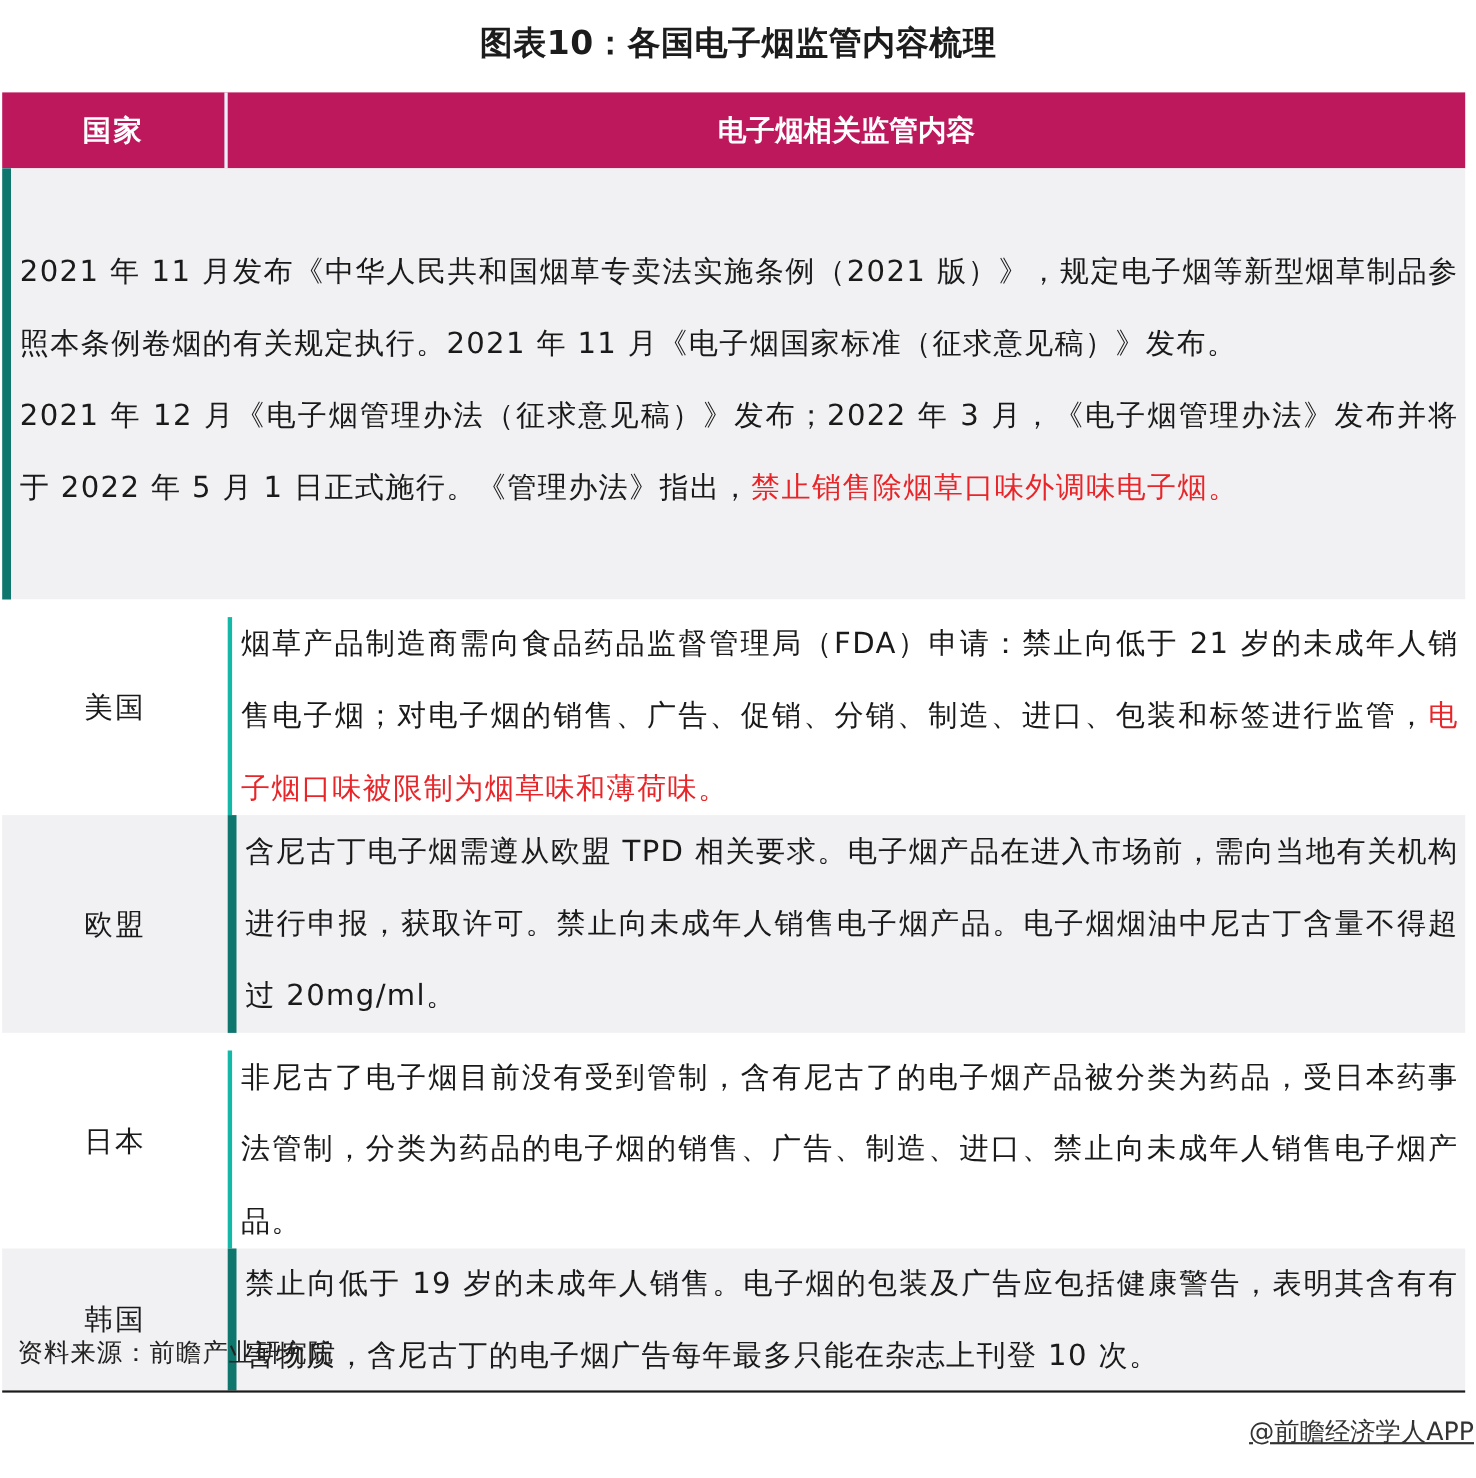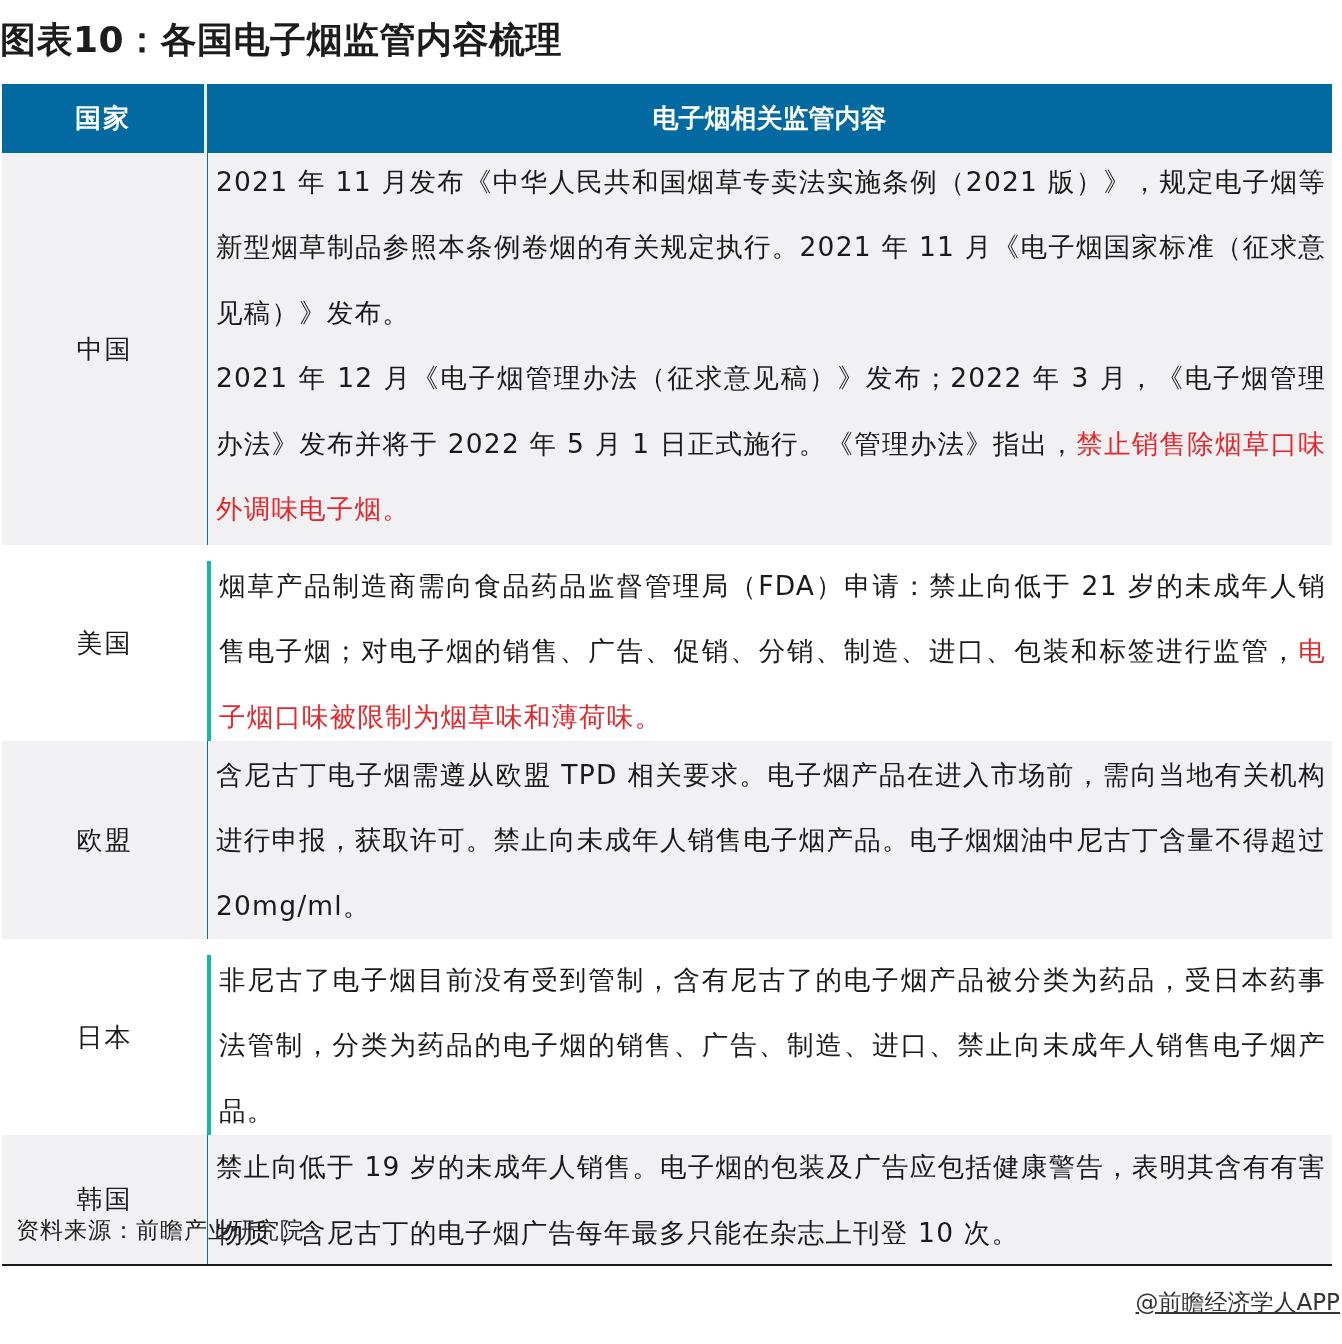--- a/index.html
+++ b/index.html
@@ -13,41 +13,42 @@
       position: relative;
       overflow: hidden;
       font-family: "DejaVu Sans", "Liberation Sans", sans-serif;
       color: #1a1a1a;
     }
     .title {
       position: absolute;
       left: 0;
       top: 14px;
       width: 1342px;
-      font-size: 36px;
+      text-align: center;
+      font-size: 30px;
       font-weight: bold;
       line-height: 52px;
       color: #1c1c1c;
       letter-spacing: 0.5px;
     }
     .table {
       position: absolute;
       left: 2px;
       top: 84px;
       width: 1330px;
     }
     .row {
       display: flex;
       width: 100%;
       box-sizing: border-box;
     }
     .row.gray { background: #f1f1f3; }
     .row.white { background: #ffffff; }
     .header {
-      background: #0369a1;
+      background: #be185d;
       height: 69px;
       color: #ffffff;
       font-weight: bold;
       font-size: 26px;
     }
     .header .col-country {
       border-right: 3px solid #e8f0fb;
     }
     .col-country {
       width: 205px;
@@ -62,21 +63,21 @@
     .col-content {
       flex: 1 1 auto;
       box-sizing: border-box;
       display: flex;
       align-items: center;
     }
     .header .col-content {
       justify-content: center;
     }
     .row.body .col-content {
-      border-left: 1px solid #0f766e;
+      border-left: 8px solid #0f766e;
       padding: 0 6px 0 8px;
     }
     .row.white.body .col-content {
       border-left: 4px solid #14b8a6;
       margin-top: 16px;
     }
     .content-inner {
       width: 100%;
       font-size: 26.5px;
       line-height: 65.5px;
@@ -118,21 +119,20 @@
 
 <div class="title">图表10：各国电子烟监管内容梳理</div>
 
 <div class="table">
   <div class="row header">
     <div class="col-country">国家</div>
     <div class="col-content">电子烟相关监管内容</div>
   </div>
 
   <div class="row body gray" style="height:392px;">
-    <div class="col-country">中国</div>
     <div class="col-content">
       <div class="content-inner" style="margin-top:-8px;">
         <span class="para"><span>2021 年 11 月发布《中华人民共和国烟草专卖法实施条例（2021 版）》，规定电子烟等新型烟草制品参照本条例卷烟的有关规定执行。2021 年 11 月《电子烟国家标准（征求意见稿）》发布。</span></span>
         <span class="para"><span>2021 年 12 月《电子烟管理办法（征求意见稿）》发布；2022 年 3 月，《电子烟管理办法》发布并将于 2022 年 5 月 1 日正式施行。《管理办法》指出，</span><span class="red">禁止销售除烟草口味外调味电子烟。</span></span>
       </div>
     </div>
   </div>
 
   <div class="row body white" style="height:196px;">
     <div class="col-country">美国</div>

